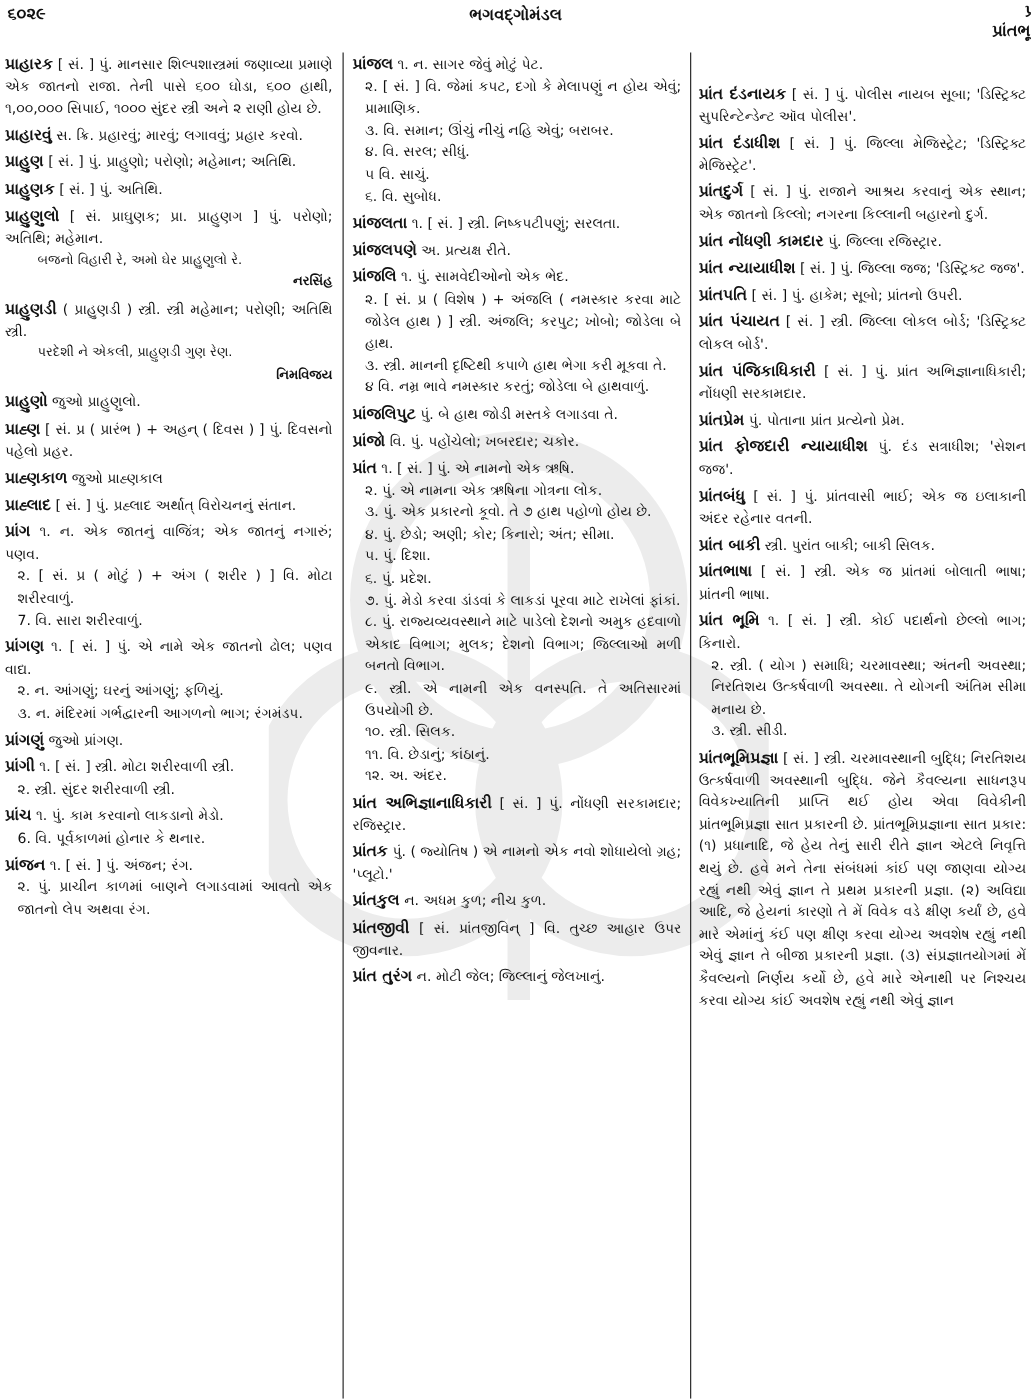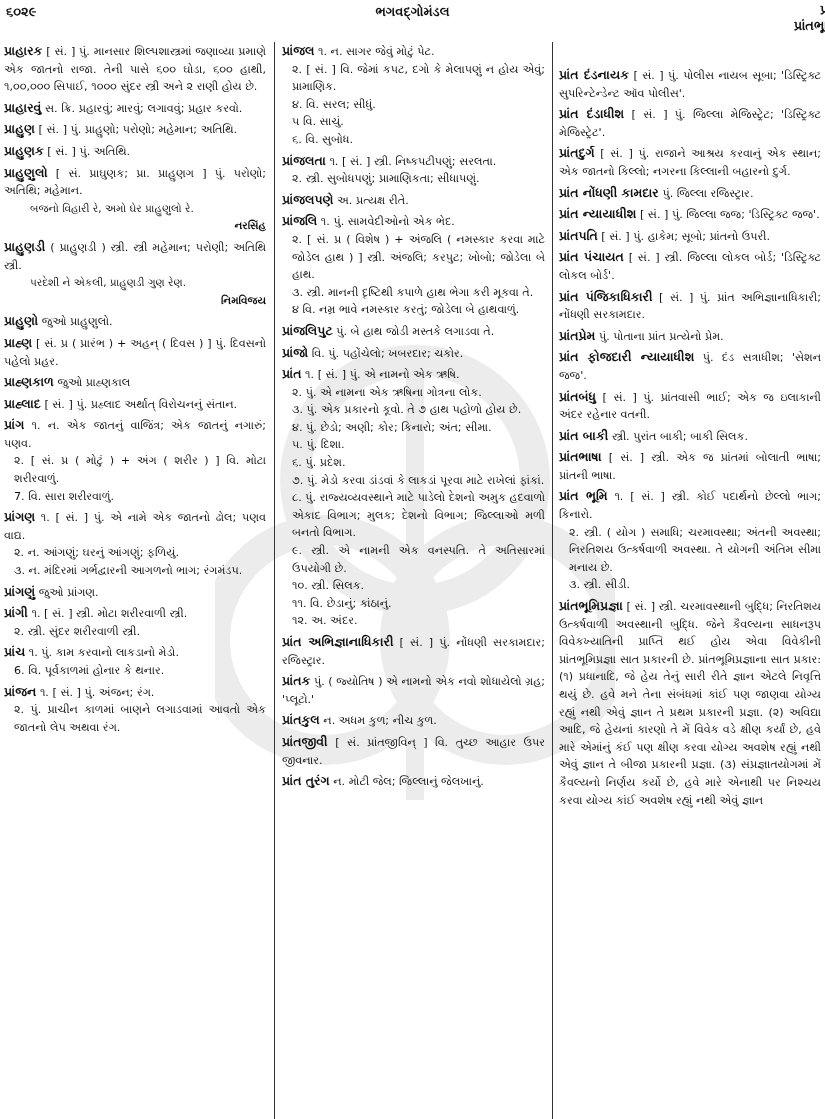--- a/index.html
+++ b/index.html
@@ -60,22 +60,22 @@
         <div class="entry"><span class="headword">પ્રાહ્લાદ</span> <span>[ સં. ] પું. પ્રહ્લાદ અર્થાત્ વિરોચનનું સંતાન.</span></div>
         <div class="entry"><span class="headword">પ્રાંગ</span> <span>૧. ન. એક જાતનું વાજિંત્ર; એક જાતનું નગારું; પણવ.</span><span class="sense">૨. [ સં. પ્ર ( મોટું ) + અંગ ( શરીર ) ] વિ. મોટા શરીરવાળું.</span><span class="sense">7. વિ. સારા શરીરવાળું.</span></div>
         <div class="entry"><span class="headword">પ્રાંગણ</span> <span>૧. [ સં. ] પું. એ નામે એક જાતનો ઢોલ; પણવ વાદ્ય.</span><span class="sense">૨. ન. આંગણું; ઘરનું આંગણું; ફળિયું.</span><span class="sense">૩. ન. મંદિરમાં ગર્ભદ્વારની આગળનો ભાગ; રંગમંડપ.</span></div>
         <div class="entry"><span class="headword">પ્રાંગણું</span> <span>જુઓ પ્રાંગણ.</span></div>
         <div class="entry"><span class="headword">પ્રાંગી</span> <span>૧. [ સં. ] સ્ત્રી. મોટા શરીરવાળી સ્ત્રી.</span><span class="sense">૨. સ્ત્રી. સુંદર શરીરવાળી સ્ત્રી.</span></div>
         <div class="entry"><span class="headword">પ્રાંચ</span> <span>૧. પું. કામ કરવાનો લાકડાનો મેડો.</span><span class="sense">6. વિ. પૂર્વકાળમાં હોનાર કે થનાર.</span></div>
         <div class="entry"><span class="headword">પ્રાંજન</span> <span>૧. [ સં. ] પું. અંજન; રંગ.</span><span class="sense">૨. પું. પ્રાચીન કાળમાં બાણને લગાડવામાં આવતો એક જાતનો લેપ અથવા રંગ.</span></div>
       </div>
     <div class="divider divider-1"></div>
     <div class="col col-2">
-        <div class="entry"><span class="headword">પ્રાંજલ</span> <span>૧. ન. સાગર જેવું મોટું પેટ.</span><span class="sense">૨. [ સં. ] વિ. જેમાં કપટ, દગો કે મેલાપણું ન હોય એવું; પ્રામાણિક.</span><span class="sense">૪. વિ. સરલ; સીધું.</span><span class="sense">૫ વિ. સાચું.</span><span class="sense">૬. વિ. સુબોધ.</span></div>
-        <div class="entry"><span class="headword">પ્રાંજલતા</span> <span>૧. [ સં. ] સ્ત્રી. નિષ્કપટીપણું; સરલતા.</span><span class="sense">૨. સ્ત્રી. સુબોધપણું; પ્રામાણિકતા; સીધાપણું.</span></div>
+        <div class="entry"><span class="headword">પ્રાંજલ</span> <span>૧. ન. સાગર જેવું મોટું પેટ.</span><span class="sense">૨. [ સં. ] વિ. જેમાં કપટ, દગો કે મેલાપણું ન હોય એવું; પ્રામાણિક.</span><span class="sense">૩. વિ. સમાન; ઊંચું નીચું નહિ એવું; બરાબર.</span><span class="sense">૪. વિ. સરલ; સીધું.</span><span class="sense">૫ વિ. સાચું.</span><span class="sense">૬. વિ. સુબોધ.</span></div>
+        <div class="entry"><span class="headword">પ્રાંજલતા</span> <span>૧. [ સં. ] સ્ત્રી. નિષ્કપટીપણું; સરલતા.</span></div>
         <div class="entry"><span class="headword">પ્રાંજલપણે</span> <span>અ. પ્રત્યક્ષ રીતે.</span></div>
         <div class="entry"><span class="headword">પ્રાંજલિ</span> <span>૧. પું. સામવેદીઓનો એક ભેદ.</span><span class="sense">૨. [ સં. પ્ર ( વિશેષ ) + અંજલિ ( નમસ્કાર કરવા માટે જોડેલ હાથ ) ] સ્ત્રી. અંજલિ; કરપુટ; ખોબો; જોડેલા બે હાથ.</span><span class="sense">૩. સ્ત્રી. માનની દૃષ્ટિથી કપાળે હાથ ભેગા કરી મૂકવા તે.</span><span class="sense">૪ વિ. નમ્ર ભાવે નમસ્કાર કરતું; જોડેલા બે હાથવાળું.</span></div>
         <div class="entry"><span class="headword">પ્રાંજલિપુટ</span> <span>પું. બે હાથ જોડી મસ્તકે લગાડવા તે.</span></div>
         <div class="entry"><span class="headword">પ્રાંજો</span> <span>વિ. પું. પહોંચેલો; ખબરદાર; ચકોર.</span></div>
         <div class="entry"><span class="headword">પ્રાંત</span> <span>૧. [ સં. ] પું. એ નામનો એક ઋષિ.</span><span class="sense">૨. પું. એ નામના એક ઋષિના ગોત્રના લોક.</span><span class="sense">૩. પું. એક પ્રકારનો કૂવો. તે ૭ હાથ પહોળો હોય છે.</span><span class="sense">૪. પું. છેડો; અણી; કોર; કિનારો; અંત; સીમા.</span><span class="sense">૫. પું. દિશા.</span><span class="sense">૬. પું. પ્રદેશ.</span><span class="sense">૭. પું. મેડો કરવા ડાંડવાં કે લાકડાં પૂરવા માટે રાખેલાં ફાંકાં.</span><span class="sense">૮. પું. રાજ્યવ્યવસ્થાને માટે પાડેલો દેશનો અમુક હદવાળો એકાદ વિભાગ; મુલક; દેશનો વિભાગ; જિલ્લાઓ મળી બનતો વિભાગ.</span><span class="sense">૯. સ્ત્રી. એ નામની એક વનસ્પતિ. તે અતિસારમાં ઉપયોગી છે.</span><span class="sense">૧૦. સ્ત્રી. સિલક.</span><span class="sense">૧૧. વિ. છેડાનું; કાંઠાનું.</span><span class="sense">૧૨. અ. અંદર.</span></div>
         <div class="entry"><span class="headword">પ્રાંત અભિજ્ઞાનાધિકારી</span> <span>[ સં. ] પું. નોંધણી સરકામદાર; રજિસ્ટ્રાર.</span></div>
         <div class="entry"><span class="headword">પ્રાંતક</span> <span>પું. ( જ્યોતિષ ) એ નામનો એક નવો શોધાયેલો ગ્રહ; 'પ્લૂટો.'</span></div>
         <div class="entry"><span class="headword">પ્રાંતકુલ</span> <span>ન. અધમ કુળ; નીચ કુળ.</span></div>
         <div class="entry"><span class="headword">પ્રાંતજીવી</span> <span>[ સં. પ્રાંતજીવિન્ ] વિ. તુચ્છ આહાર ઉપર જીવનાર.</span></div>
         <div class="entry"><span class="headword">પ્રાંત તુરંગ</span> <span>ન. મોટી જેલ; જિલ્લાનું જેલખાનું.</span></div>

